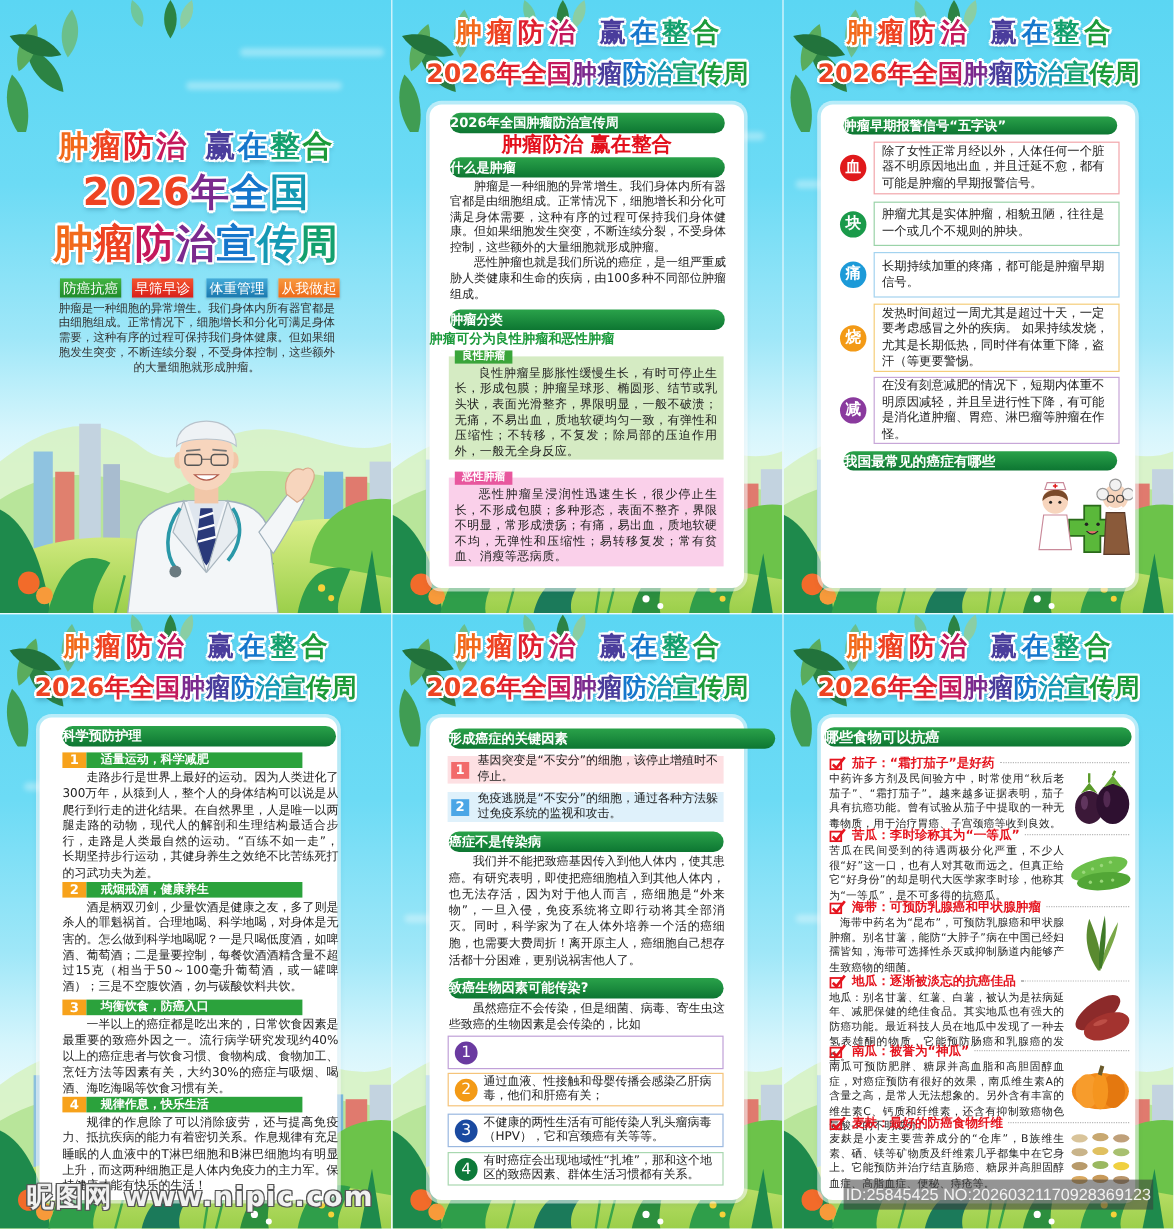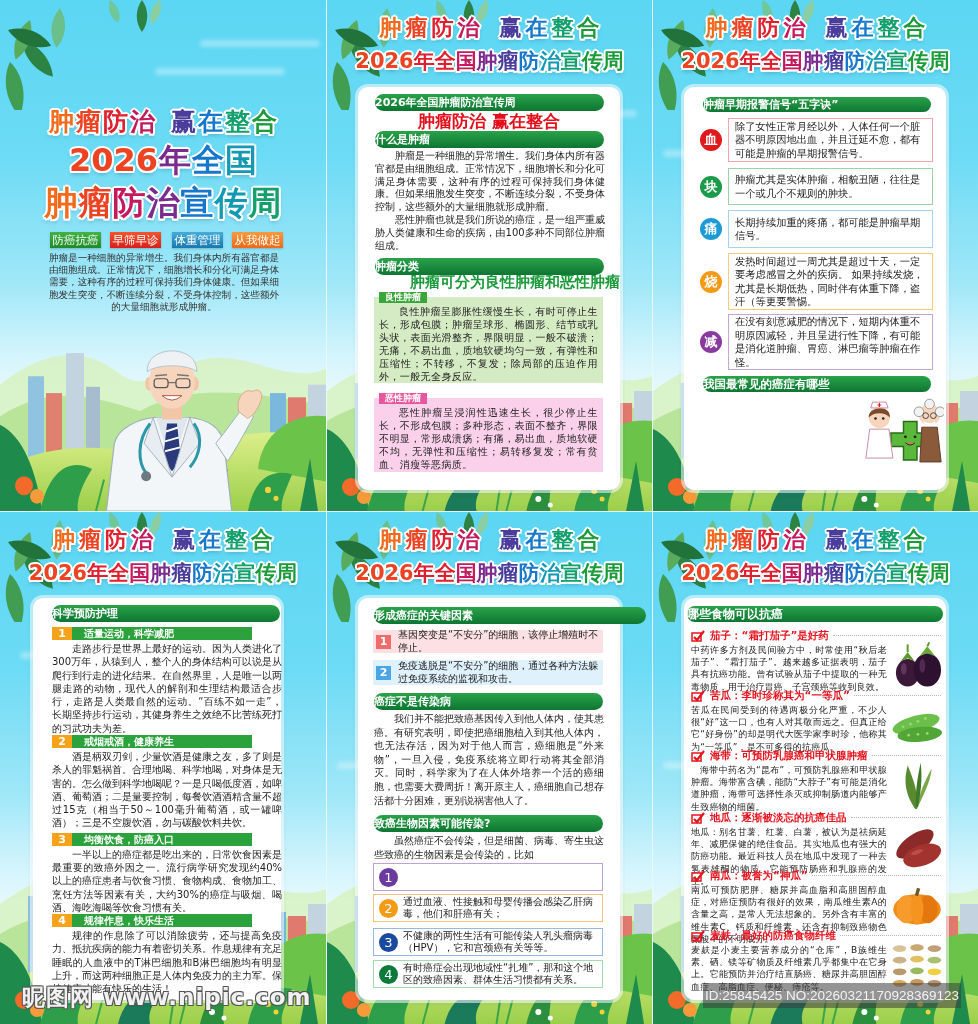--- a/index.html
+++ b/index.html
@@ -35,21 +35,21 @@
 .doctor{position:absolute;left:78px;top:332px;width:190px;height:179px}
 .card{position:absolute;background:#fff;border-radius:10px;box-shadow:0 0 0 3px rgba(255,255,255,.55),0 2px 6px rgba(0,80,120,.15)}
 .card > *{position:absolute}
 .p2 .card,.p3 .card{left:31px;top:87px;width:262px;height:403px}
 .p4 .card{left:33px;top:86px;width:248px;height:402px}
 .p5 .card,.p6 .card{left:31px;top:86px;width:262px;height:402px}
 .bar{height:17px;border-radius:9px;background:linear-gradient(180deg,#2aa24a,#0d7632);color:#fff;font-weight:bold;font-size:11px;line-height:17px;text-align:left;white-space:nowrap}
 .txt{font-size:10px;line-height:13.4px;color:#222;text-align:justify}
 .pp{text-indent:2em}
 .slogan{text-align:center;font-size:17px;font-weight:bold;color:#e3101c;line-height:20px}
-.subt{text-align:right;font-size:15px;font-weight:bold;color:#1b9a3b;line-height:13px}
+.subt{text-align:left;font-size:11px;font-weight:bold;color:#1b9a3b;line-height:13px}
 .tbox{padding:8px 5px 0 5px}
 .tbox .tlabel{position:absolute;left:5px;top:-5px;height:11px;padding:0 6px;font-size:9px;line-height:11px;font-weight:bold;color:#fff}
 .tbox .txt{letter-spacing:.4px;line-height:13px}
 .benign{background:#d5ebc3}.benign .tlabel{background:#3aa53a}
 .malig{background:#fad0ea}.malig .tlabel{background:#e8579e}
 .warn{left:14px;width:235px}
 .wcirc{position:absolute;left:2px;top:50%;margin-top:-11px;width:22px;height:22px;border-radius:50%;color:#fff;font-size:13px;font-weight:bold;text-align:center;line-height:22px}
 .wbox{position:absolute;left:30px;right:0;top:0;bottom:0;border:1.5px solid;display:flex;align-items:center;padding:0 6px}
 .wbox p{font-size:10.3px;line-height:13.5px;color:#222}
 .sec{height:13px;display:flex;left:19px}
@@ -546,21 +546,21 @@
 
       <div class="food" style="top:151px">
         <div class="fh">
           <svg class="chk" viewBox="0 0 14 12">
               <rect x="1" y="3" width="9" height="8" fill="none" stroke="#e5141e" stroke-width="1.5"></rect>
               <path d="M3,7 L6,10 L13,1" stroke="#e5141e" stroke-width="2.2" fill="none"></path>
             </svg>
           <span class="fht">海带：可预防乳腺癌和甲状腺肿瘤</span>
           <span class="dots"></span>
         </div>
-        <p class="ft pp" style="text-indent:1em">海带中药名为“昆布”，可预防乳腺癌和甲状腺肿瘤。海带富含碘，能防“大脖子”有可能是消化道肿瘤，海带可选择性杀灭或抑制肠道内能够产生致癌物的细菌。</p>
+        <p class="ft pp" style="text-indent:1em">海带中药名为“昆布”，可预防乳腺癌和甲状腺肿瘤。别名甘薯，能防“大脖子”病在中国已经妇孺皆知，海带可选择性杀灭或抑制肠道内能够产生致癌物的细菌。</p>
         <svg class="fimg" viewBox="0 0 40 52">
           <path d="M18,52 C10,40 4,25 10,5 C16,20 22,35 20,52Z" fill="#5a8a30"></path>
           <path d="M20,52 C26,38 34,25 36,8 C28,22 22,36 20,52Z" fill="#7aa848"></path>
           <path d="M19,50 C18,35 20,20 24,2 C26,20 24,35 21,50Z" fill="#3f7a28"></path>
         </svg>
       </div>
 
       <div class="food" style="top:213px">
         <div class="fh">
           <svg class="chk" viewBox="0 0 14 12">

